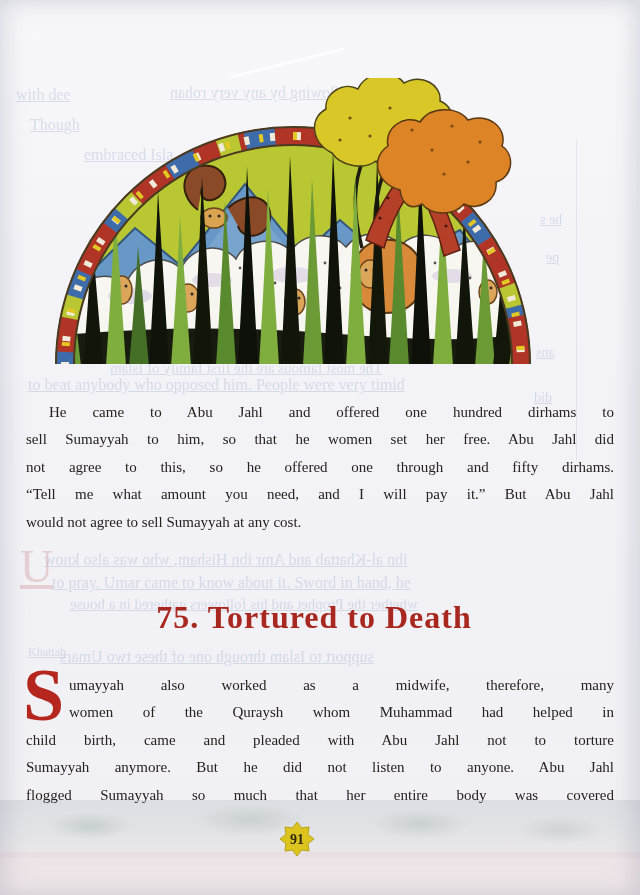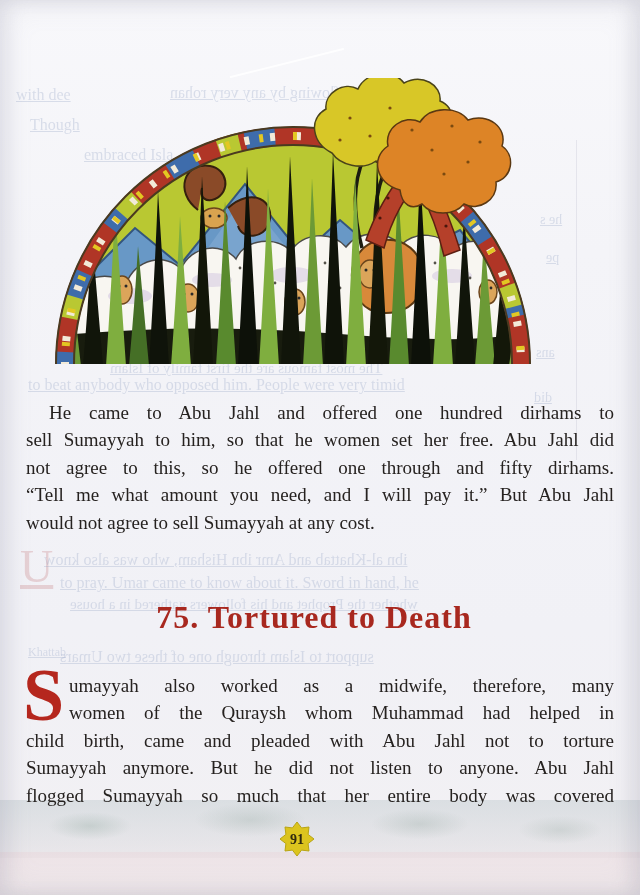--- a/index.html
+++ b/index.html
@@ -31,21 +31,21 @@
   }
   .curve-line{
     position:absolute;left:576px;top:140px;width:1px;height:320px;z-index:1;
     background:rgba(170,170,190,.22);
   }
   
   .illus{position:absolute;left:40px;top:78px;width:500px;height:290px;z-index:2;}
   
   .para{
     position:absolute;left:26px;width:588px;z-index:3;
-    font-size:19px;line-height:27.4px;color:#262220;
+    font-size:15px;line-height:27.4px;color:#262220;
   }
   .line{text-align:justify;text-align-last:justify;}
   .p1{top:399px;}
   .p1 .line:first-child{text-indent:23px;}
   .p1 .line:last-child{text-align-last:left;}
   .p2{top:672px;}
   .p2 .line:nth-child(1),.p2 .line:nth-child(2){padding-left:43px;}
   .dropcap{
     position:absolute;left:23px;top:658px;z-index:4;
     font:700 74px/1 "Liberation Serif", serif;color:#b5271e;
@@ -89,21 +89,21 @@
       <div class="ghost-line mirrored" style="left: 330px; top: 114px;">a passing with we</div>
       <div class="ghost-line" style="left: 84px; top: 146px;">embraced Isla</div>
       <div class="ghost-line mirrored" style="left: 540px; top: 212px; font-size: 14px;">he s</div>
       <div class="ghost-line mirrored" style="left: 546px; top: 250px; font-size: 14px;">pe</div>
       <div class="ghost-line mirrored" style="left: 536px; top: 345px; font-size: 14px;">ans</div>
       <div class="ghost-line mirrored" style="left: 534px; top: 390px; font-size: 14px;">did</div>
       <div class="ghost-line mirrored" style="left: 110px; top: 360px; font-size: 15px;">The most famous are the first family of Islam</div>
       <div class="ghost-line" style="left: 28px; top: 376px;">to beat anybody who opposed him. People were very timid</div>
       <div class="ghost-line" style="left: 20px; top: 540px; font-size: 46px; color: rgb(217, 174, 178); opacity: 0.5;">U</div>
       <div class="ghost-line mirrored" style="left: 44px; top: 551px;">ibn al-Khattab and Amr ibn Hisham, who was also know</div>
-      <div class="ghost-line" style="left: 60px; top: 574px;">to pray. Umar came to know about it. Sword in hand, he</div>
+      <div class="ghost-line" style="left: 52px; top: 574px;">to pray. Umar came to know about it. Sword in hand, he</div>
       <div class="ghost-line mirrored" style="left: 70px; top: 596px; font-size: 15px;">whether the Prophet and his followers gathered in a house</div>
       <div class="ghost-line" style="left: 28px; top: 600px; font-size: 12px; margin-top: 45px;">Khattab</div>
       <div class="ghost-line mirrored" style="left: 60px; top: 648px;">support to Islam through one of these two Umars</div>
     </div>
   <div class="curve-line"></div>
   <div class="scratch"></div>
 
   <svg class="illus" viewBox="0 0 500 290" role="img" aria-label="arch-meadow-flock-illustration">
     <defs>
       <clipPath id="arcClip">

